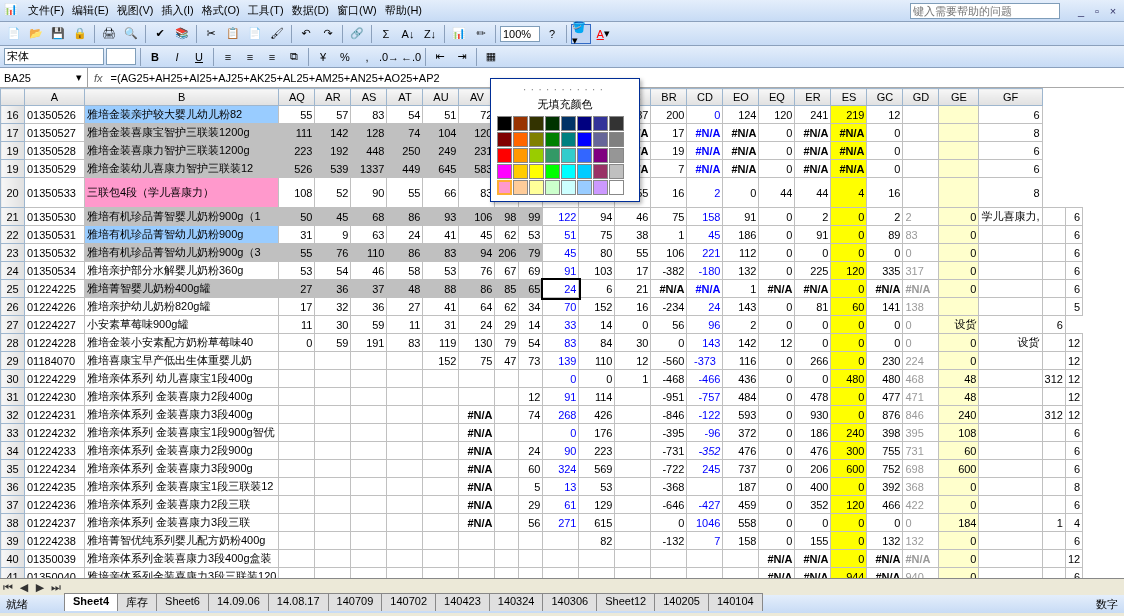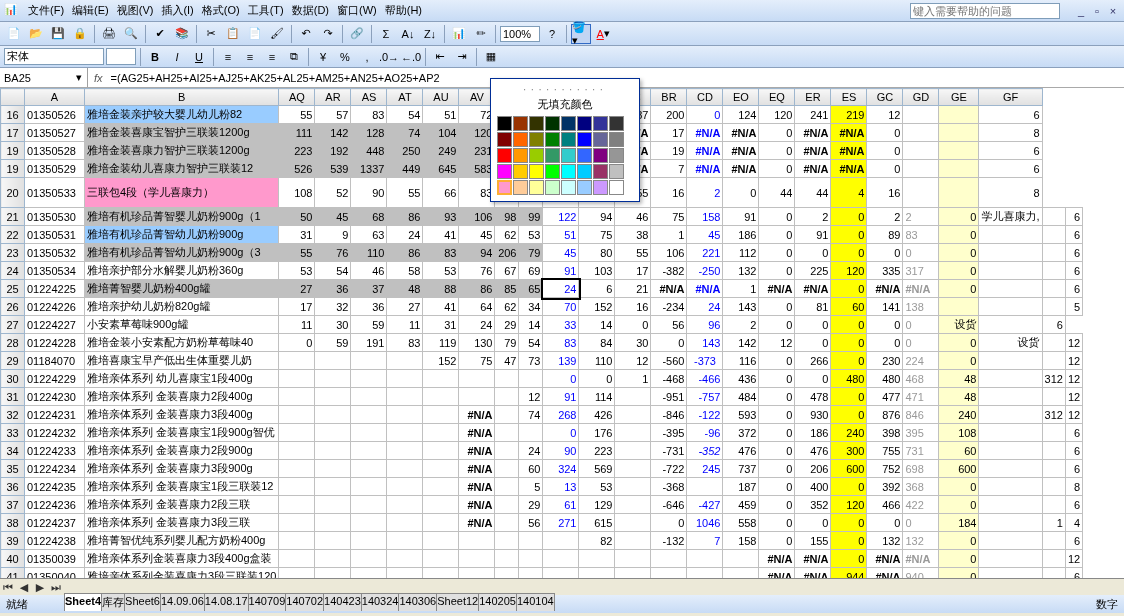--- a/index.html
+++ b/index.html
@@ -37,21 +37,21 @@
 td.l { text-align:left; }
 .col-BA { color:#0000ff; }
 .hl-yel { background:#ffff00; }
 .hl-pink { background:#ff99cc; }
 .hl-blue { background:#99ccff; }
 .hl-grey { background:#c0c0c0;text-align:right; }
 .hl-ycol { background:#ffffcc; }
 .notetxt { color:#999; }
 .sheettabs { height:17px; background:#ece9d8; display:flex; align-items:center; border-top:1px solid #888; }
 .navbtn { width:16px; text-align:center; color:#333; }
-.tab { padding:1px 0; background:#fff; border:1px solid #888; border-bottom:none; margin-right:-1px;margin-top:30px; }
+.tab { padding:1px 8px; background:#fff; border:1px solid #888; border-bottom:none; margin-right:-1px;margin-top:30px; }
 .tab.act { background:#fff; font-weight:bold; }
 .tab.ina { background:#e0e0e0; }
 .status { height:18px; background:linear-gradient(#e4eefb,#c7dbf5); display:flex; align-items:center; padding:0 6px; }
 .status .r { margin-left:auto; }
 .w24{width:24px}.w60{width:60px}.w170{width:170px}.w36{width:36px}.w40{width:40px}
 </style>
 </head>
 <body>
 
 <div class="menubar">
@@ -450,21 +450,21 @@
           <td>46</td>
           <td>58</td>
           <td>53</td>
           <td>76</td>
           <td>67</td>
           <td>69</td>
           <td class="col-BA">91</td>
           <td>103</td>
           <td>17</td>
           <td>-382</td>
-          <td style="color: rgb(0, 0, 255);">-250</td>
+          <td style="color: rgb(0, 0, 255);">-180</td>
           <td>132</td>
           <td>0</td>
           <td>225</td>
           <td class="hl-yel">120</td>
           <td>335</td>
           <td class="notetxt l">317</td>
           <td class="hl-ycol">0</td>
           <td></td>
           <td></td>
           <td>6</td>

